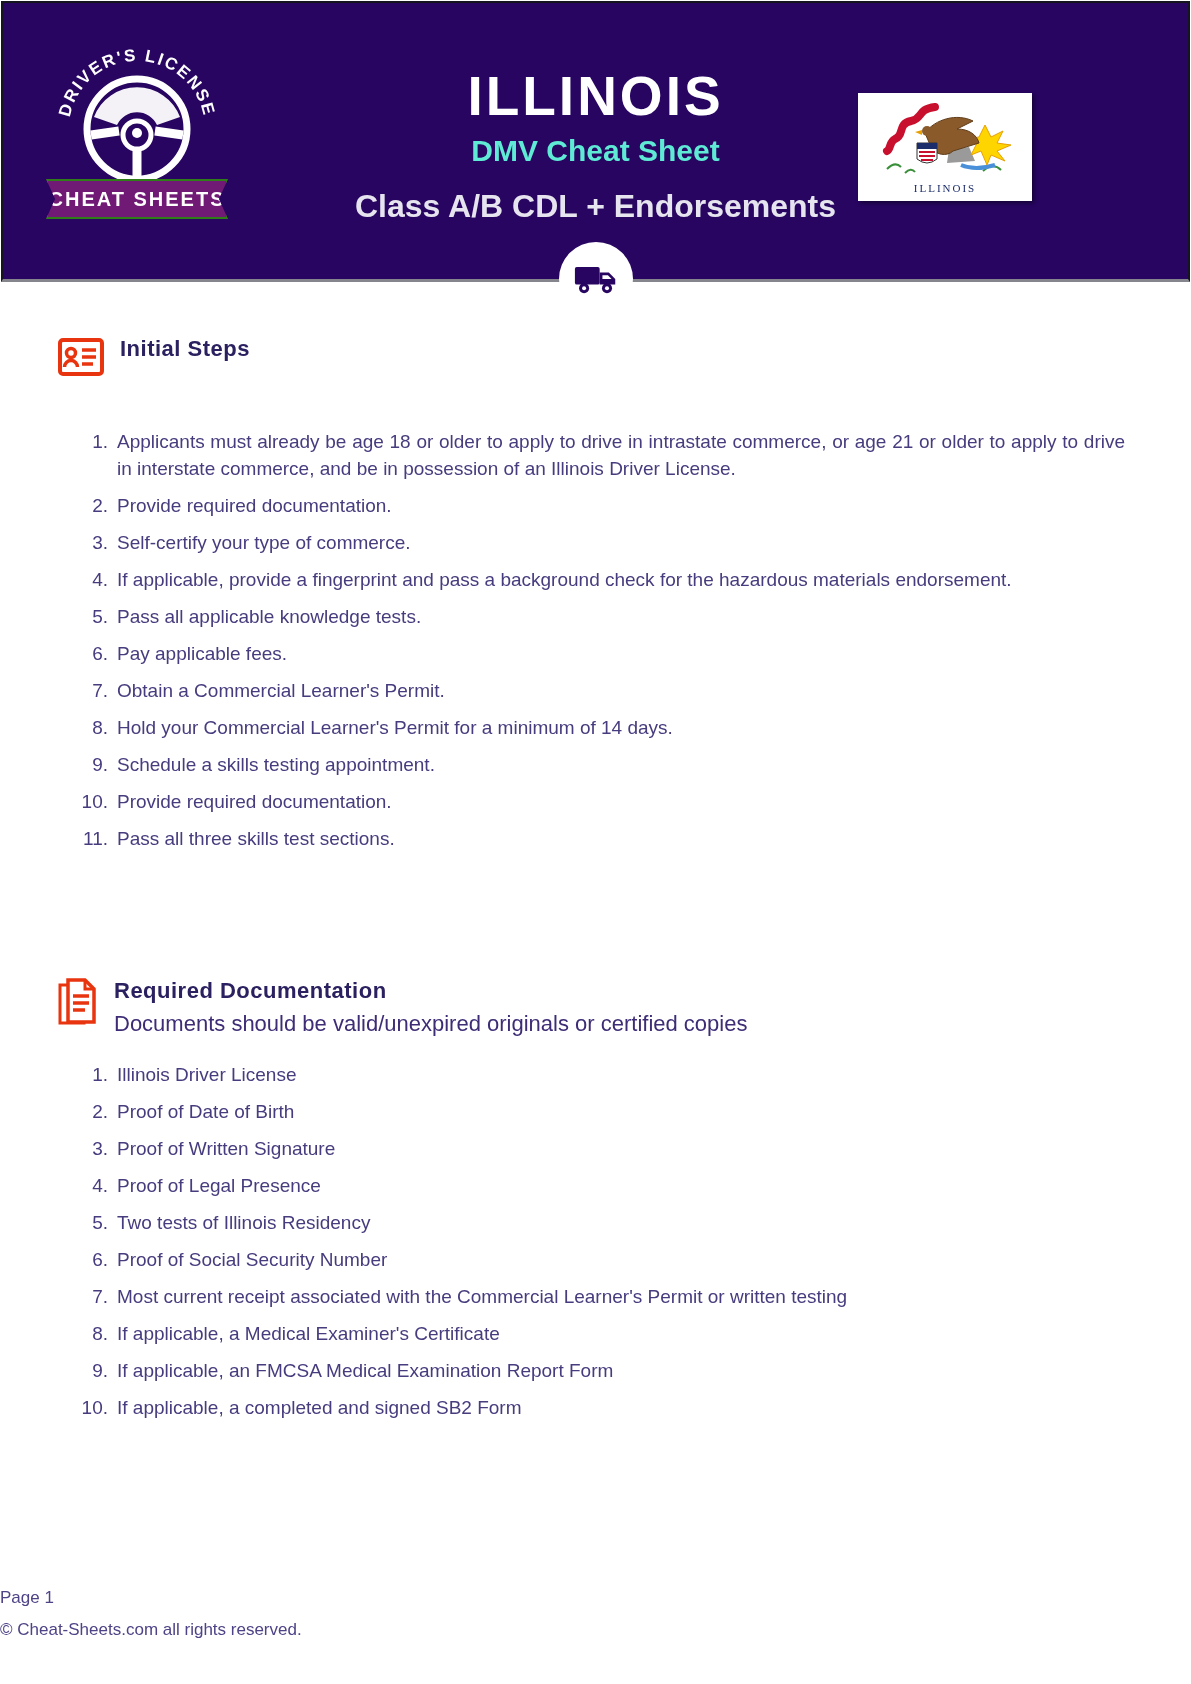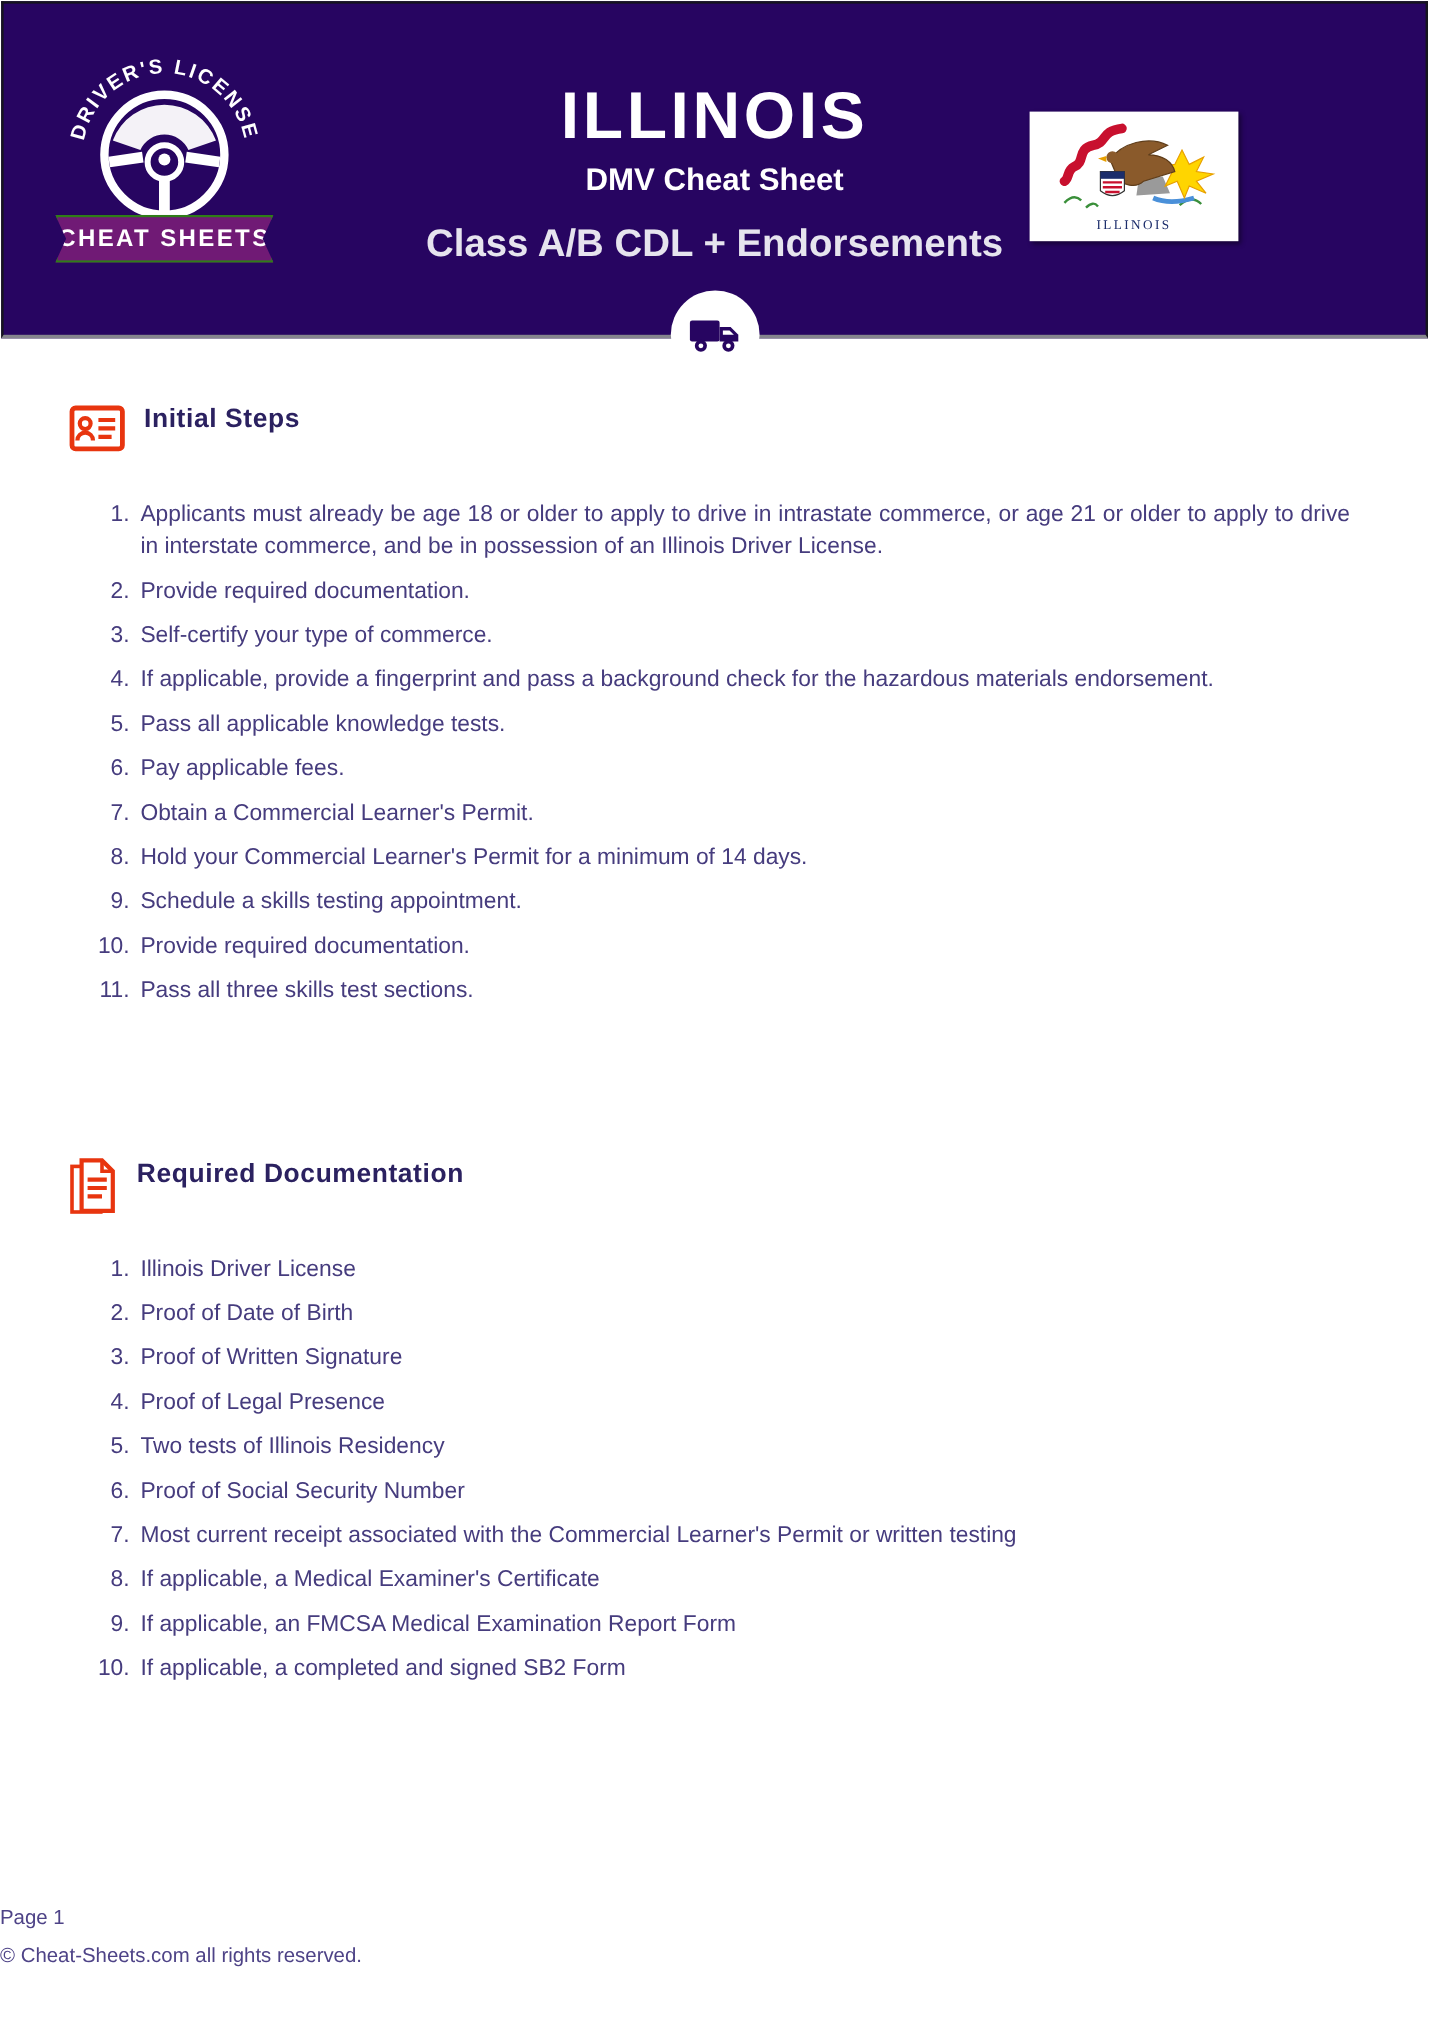--- a/index.html
+++ b/index.html
@@ -25,21 +25,21 @@
     clip-path:polygon(0% 0%,100% 0%,95% 50%,100% 100%,0% 100%,5% 50%);
     display:flex; align-items:center; justify-content:center;
   }
   .ribbon span {
     color:#ffffff; font-weight:bold; font-size:20px; letter-spacing:2px;
   }
 
   
   .titles { position:absolute; left:0; right:0; top:66px; text-align:center; }
   .title-main { font-size:55px; font-weight:bold; color:#ffffff; letter-spacing:3px; line-height:1; }
-  .title-sub1 { font-size:26px; font-weight:bold; color:#ffffff; margin-top:12px; line-height:1; }
+  .title-sub1 { font-size:30px; font-weight:bold; color:#5eead4; margin-top:12px; line-height:1; }
   .title-sub2 { font-size:32px; font-weight:bold; color:#e6e4ee; margin-top:24px; line-height:1; }
 
   
   .flag-box {
     position:absolute; right:156px; top:90px; width:174px; height:108px;
     background:#ffffff; box-shadow:2px 2px 4px rgba(0,0,0,0.45);
     display:flex; flex-direction:column; align-items:center; justify-content:flex-start;
     padding-top:6px;
   }
   .flag-caption {
@@ -63,21 +63,21 @@
   .heading-row { display:flex; align-items:flex-start; }
   .heading-icon { flex:0 0 auto; margin-right:15px; }
   .heading-col h2 {
     font-size:22px; font-weight:bold; color:#2b2160; letter-spacing:0.5px; line-height:1.15;
   }
   .section-subtitle {
     font-size:22px; font-weight:400; color:#3e2d76; margin-top:8px;
   }
 
   ol.steps { list-style:none; counter-reset:item; }
-  .section1 ol.steps { margin-top:32px; }
+  .section1 ol.steps { margin-top:46px; }
   .section2 ol.steps { margin-top:24px; }
   ol.steps li {
     counter-increment:item; display:flex;
     font-size:19px; line-height:27px; color:#463c7e; margin-bottom:10px;
   }
   ol.steps li::before {
     content:counter(item) ".";
     flex:0 0 51px; text-align:right; margin-right:9px; color:#463c7e;
   }
   ol.steps li .li-text { flex:1 1 auto; text-align:justify; }
@@ -221,20 +221,21 @@
             <rect x="3" y="7" width="24" height="38" fill="#ffffff" stroke="#e8350f" stroke-width="3"></rect>
             <path d="M11 2 h17 l9 9 v33 h-26 z" fill="#ffffff" stroke="#e8350f" stroke-width="3.5"></path>
             <path d="M28 2 v9 h9" fill="none" stroke="#e8350f" stroke-width="3"></path>
             <line x1="16" y1="18" x2="32" y2="18" stroke="#e8350f" stroke-width="3.5"></line>
             <line x1="16" y1="25" x2="32" y2="25" stroke="#e8350f" stroke-width="3.5"></line>
             <line x1="16" y1="32" x2="28" y2="32" stroke="#e8350f" stroke-width="3.5"></line>
           </svg>
         </span>
         <div class="heading-col">
           <h2>Required Documentation</h2>
+          <p class="section-subtitle">Documents should be valid/unexpired originals or certified copies</p>
         </div>
       </div>
       <ol class="steps">
         <li>
             <span class="li-text">Illinois Driver License</span>
           </li>
         <li>
             <span class="li-text">Proof of Date of Birth</span>
           </li>
         <li>

